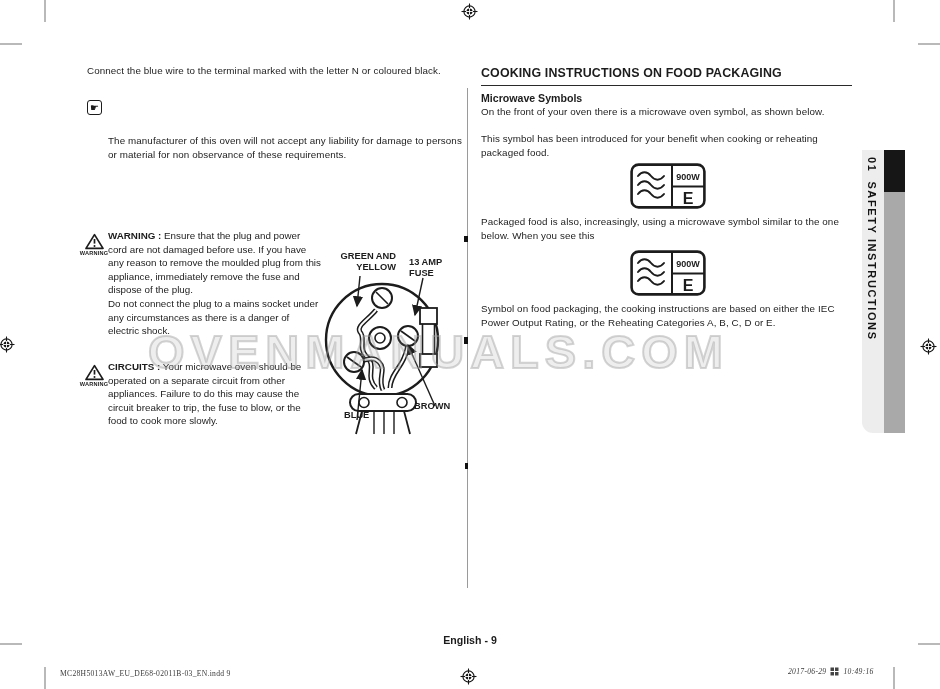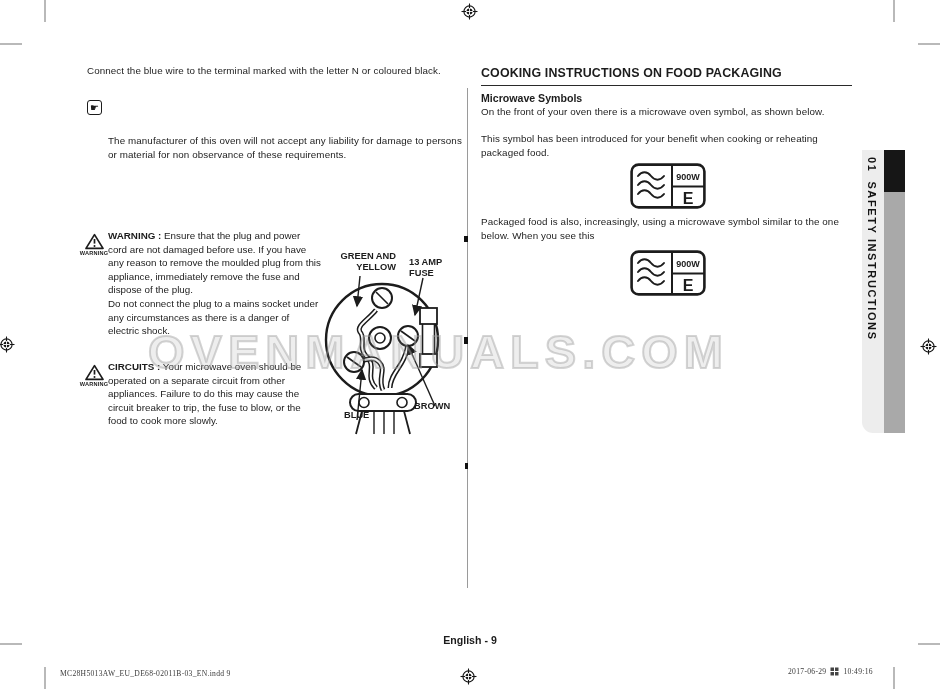--- a/index.html
+++ b/index.html
@@ -209,32 +209,33 @@
     <line x1="42" y1="23.5" x2="74" y2="23.5" stroke="#1c1c1c" stroke-width="2"></line>
     <g fill="none" stroke="#1c1c1c" stroke-width="2" stroke-linecap="round">
       <path d="M8,13 c4,-5 9,-5 13,0 c4,5 9,5 13,0"></path>
       <path d="M8,22 c4,-5 9,-5 13,0 c4,5 9,5 13,0"></path>
       <path d="M8,31 c4,-5 9,-5 13,0 c4,5 9,5 13,0"></path>
     </g>
     <text x="58" y="16.5" text-anchor="middle" font-size="9" font-weight="bold" fill="#1c1c1c">900W</text>
     <text x="58" y="41" text-anchor="middle" font-size="16" font-weight="bold" fill="#1c1c1c">E</text>
   </svg>
 
+  <div class="abs body-text" style="left:481px;top:302px;width:380px;">Symbol on food packaging, the cooking instructions are based on either the IEC Power Output Rating, or the Reheating Categories A, B, C, D or E.</div>
 
   <div class="abs side-tab" style="left:862px;top:150px;width:22px;height:283px;">
     <div class="vtext"><span>01</span><span class="gap"></span><span>SAFETY INSTRUCTIONS</span></div>
   </div>
   <div class="abs strip-black" style="left:884px;top:150px;width:21px;height:42px;"></div>
   <div class="abs strip-gray" style="left:884px;top:192px;width:21px;height:241px;"></div>
 
   <div class="abs page-label" style="left:390px;top:602px;width:160px;">English - 9</div>
 
   <div class="abs footer-small" style="left:60px;top:669px;">MC28H5013AW_EU_DE68-02011B-03_EN.indd   9</div>
 
-  <div class="abs footer-small" style="left:788px;top:667px;display:flex;align-items:center;gap:4px;">
+  <div class="abs footer-small" style="left:788px;top:667px;display:flex;align-items:center;gap:4px;font-style:italic;">
     <span>2017-06-29</span>
     <svg width="9" height="9" viewBox="0 0 9 9">
       <rect x="0.5" y="0.5" width="8" height="8" fill="#444"></rect>
       <line x1="4.5" y1="0" x2="4.5" y2="9" stroke="#fff" stroke-width="1"></line>
       <line x1="0" y1="4.5" x2="9" y2="4.5" stroke="#fff" stroke-width="1"></line>
     </svg>
     <span>10:49:16</span>
   </div>
 
 </div>

